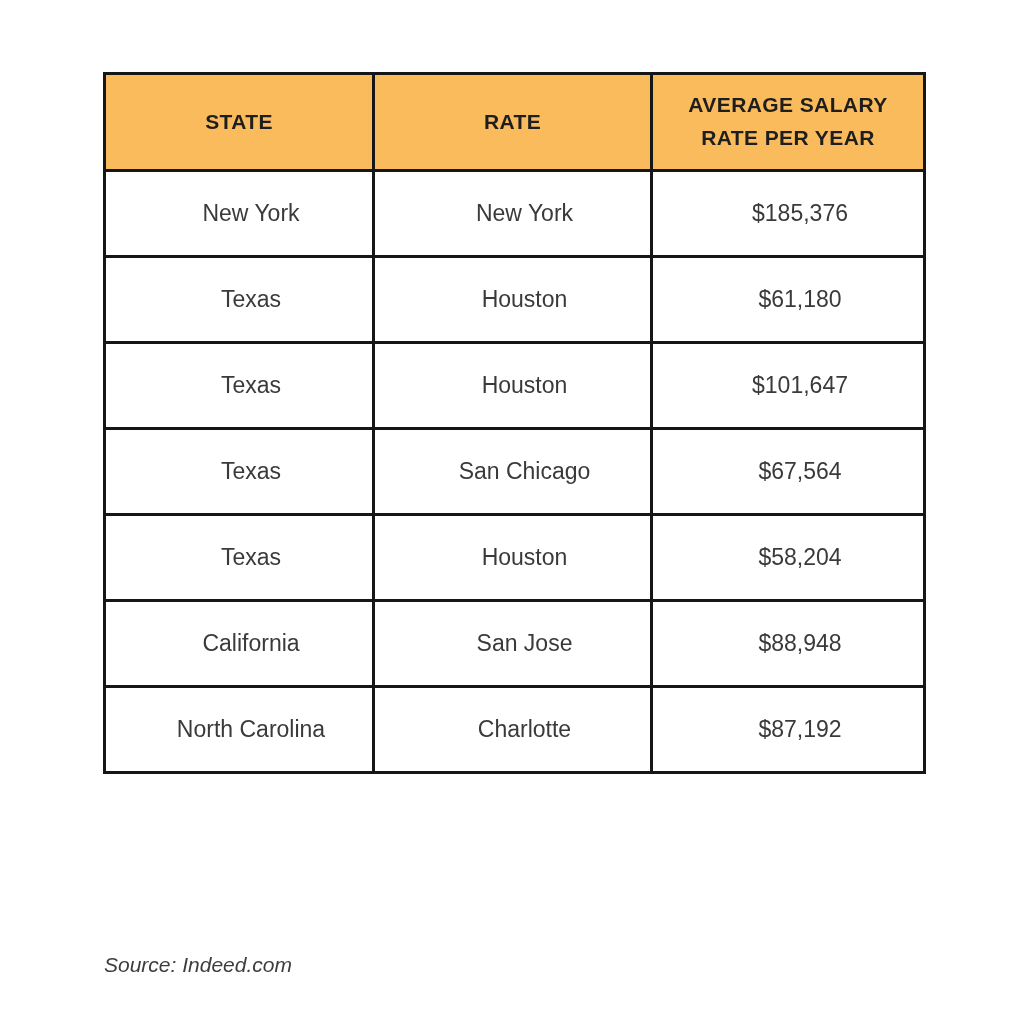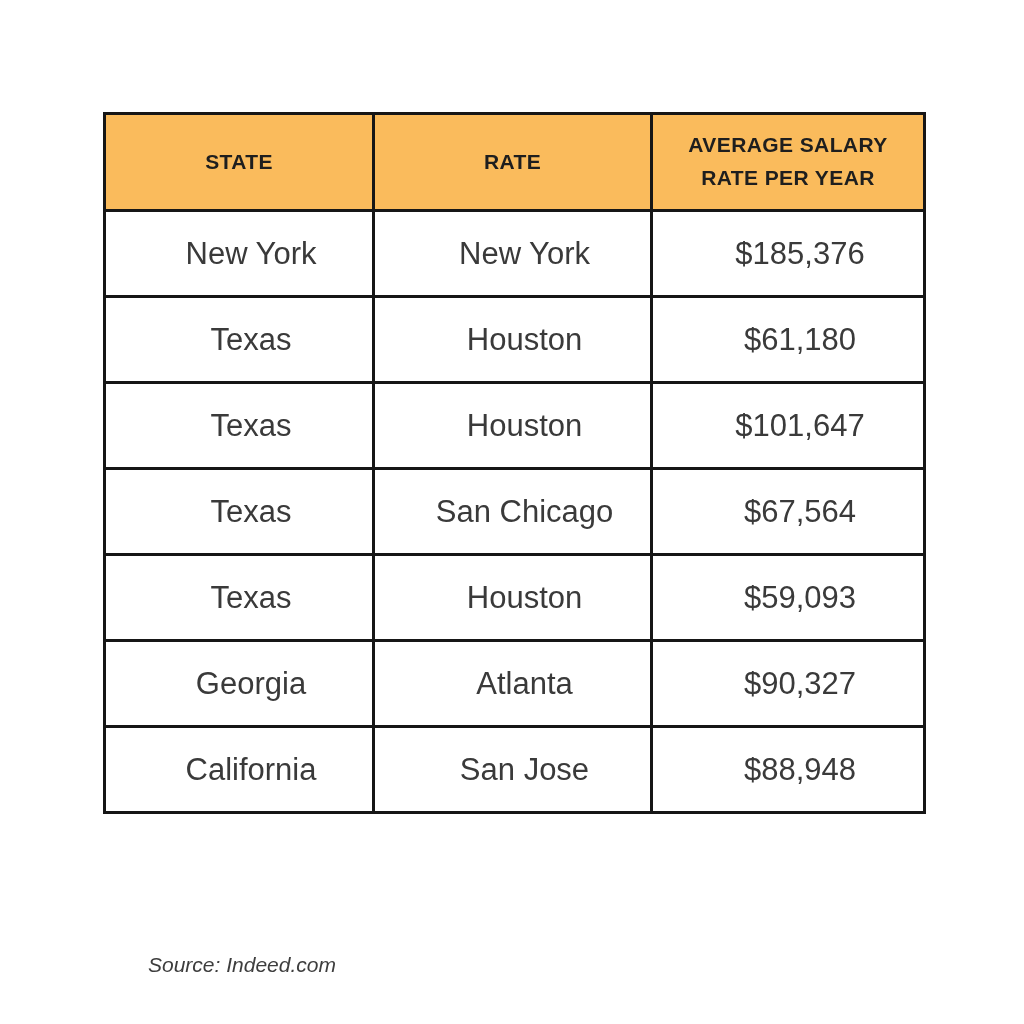--- a/index.html
+++ b/index.html
@@ -14,21 +14,20 @@
   .page {
     width: 1024px;
     height: 1024px;
     background: #ffffff;
     position: relative;
   }
   .table-wrap {
     position: absolute;
     left: 103px;
     top: 72px;
-    margin-top: 40px;
   }
   table.salary-table {
     border-collapse: collapse;
     width: 820px;
     table-layout: fixed;
   }
   table.salary-table col.c1 { width: 269px; }
   table.salary-table col.c2 { width: 278px; }
   table.salary-table col.c3 { width: 273px; }
   table.salary-table th,
@@ -43,33 +42,32 @@
     font-size: 21px;
     font-weight: 700;
     color: #1e1e1e;
     letter-spacing: 0.4px;
     line-height: 1.55;
     padding: 0 28px;
   }
   table.salary-table td {
     background: #ffffff;
     height: 86px;
-    font-size: 31px;
+    font-size: 23px;
     font-weight: 400;
     color: #3a3a3a;
     padding-left: 24px;
   }
   .source-note {
     position: absolute;
     left: 104px;
     top: 953px;
     font-size: 21px;
     font-style: italic;
     color: #3d3d3d;
-    margin-left: 44px;
   }
 </style>
 </head>
 <body>
 
 <div class="page">
 
   <div class="table-wrap">
     <table class="salary-table">
       <colgroup>
@@ -105,35 +103,35 @@
 
   <tr>
     <td>Texas</td>
     <td>San Chicago</td>
     <td>$67,564</td>
   </tr>
 
   <tr>
     <td>Texas</td>
     <td>Houston</td>
-    <td>$59,093</td>
+    <td>$58,204</td>
   </tr>
 
-  <tr>
-    <td>Georgia</td>
-    <td>Atlanta</td>
-    <td>$90,327</td>
-  </tr>
 
 
   <tr>
     <td>California</td>
     <td>San Jose</td>
     <td>$88,948</td>
   </tr>
 
+  <tr>
+    <td>North Carolina</td>
+    <td>Charlotte</td>
+    <td>$87,192</td>
+  </tr>
 </tbody>
     </table>
   </div>
 
   <div class="source-note">Source: Indeed.com</div>
 
 </div>
 
 </body></html>

